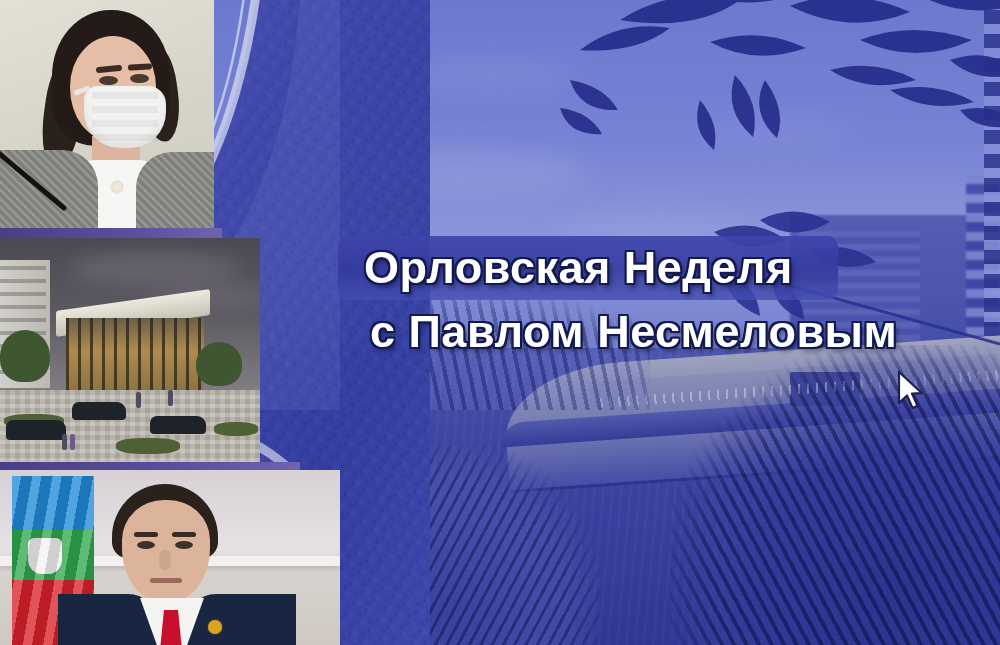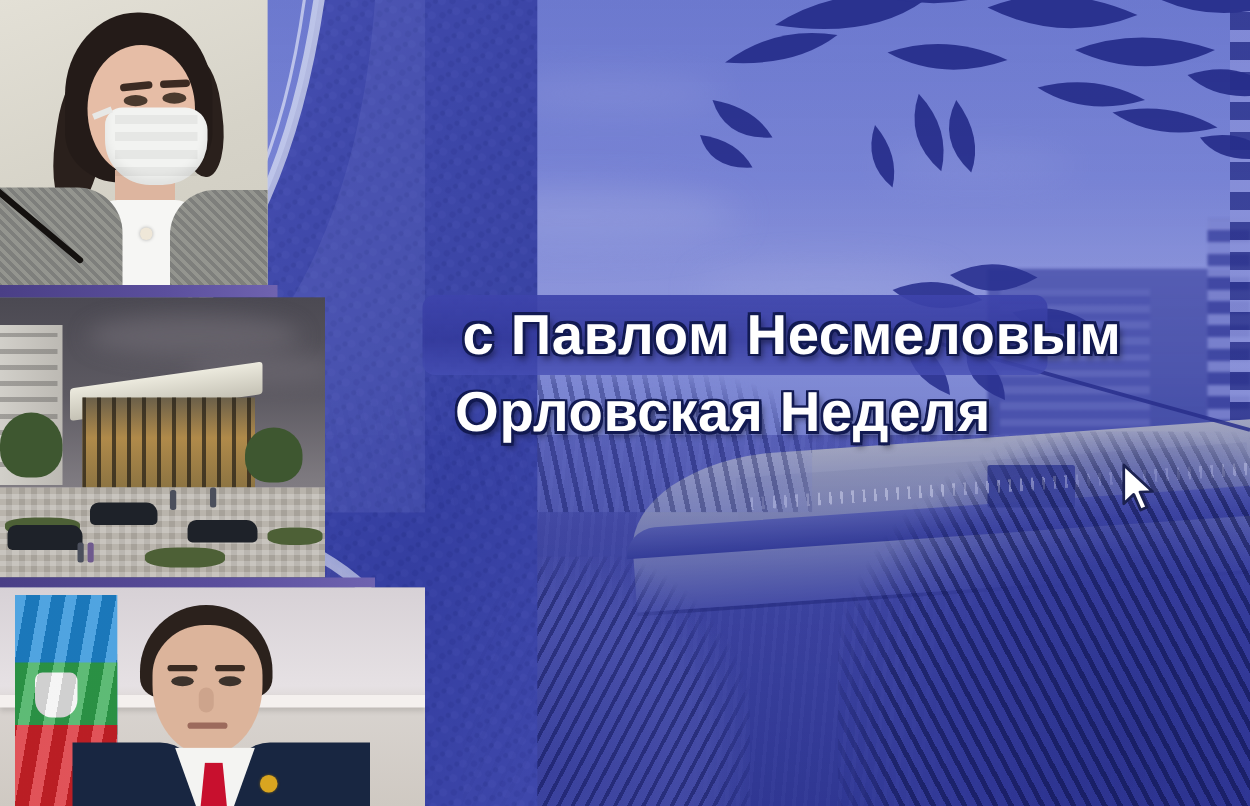--- a/index.html
+++ b/index.html
@@ -424,21 +424,21 @@
       <div class="m-suitL"></div>
       <div class="m-suitR"></div>
       <div class="m-shirt"></div>
       <div class="m-tie"></div>
       <div class="m-pin"></div>
     </div>
   </div>
 
   <div class="title-wrap">
     <div class="title-banner"></div>
+    <div class="title-line" id="title-line-1">Орловская Неделя</div>
     <div class="title-line" id="title-line-2">с Павлом Несмеловым</div>
-    <div class="title-line" id="title-line-1">Орловская Неделя</div>
   </div>
 
   <svg class="cursor" viewBox="0 0 30 42">
     <path d="M3 2 L3 33 L11 25.5 L16.5 38 L21.5 35.8 L16 23.6 L26 23.2 Z" fill="#ffffff" stroke="#1b2150" stroke-width="2.2" stroke-linejoin="round"></path>
   </svg>
 
 </div>
 
 </body></html>

